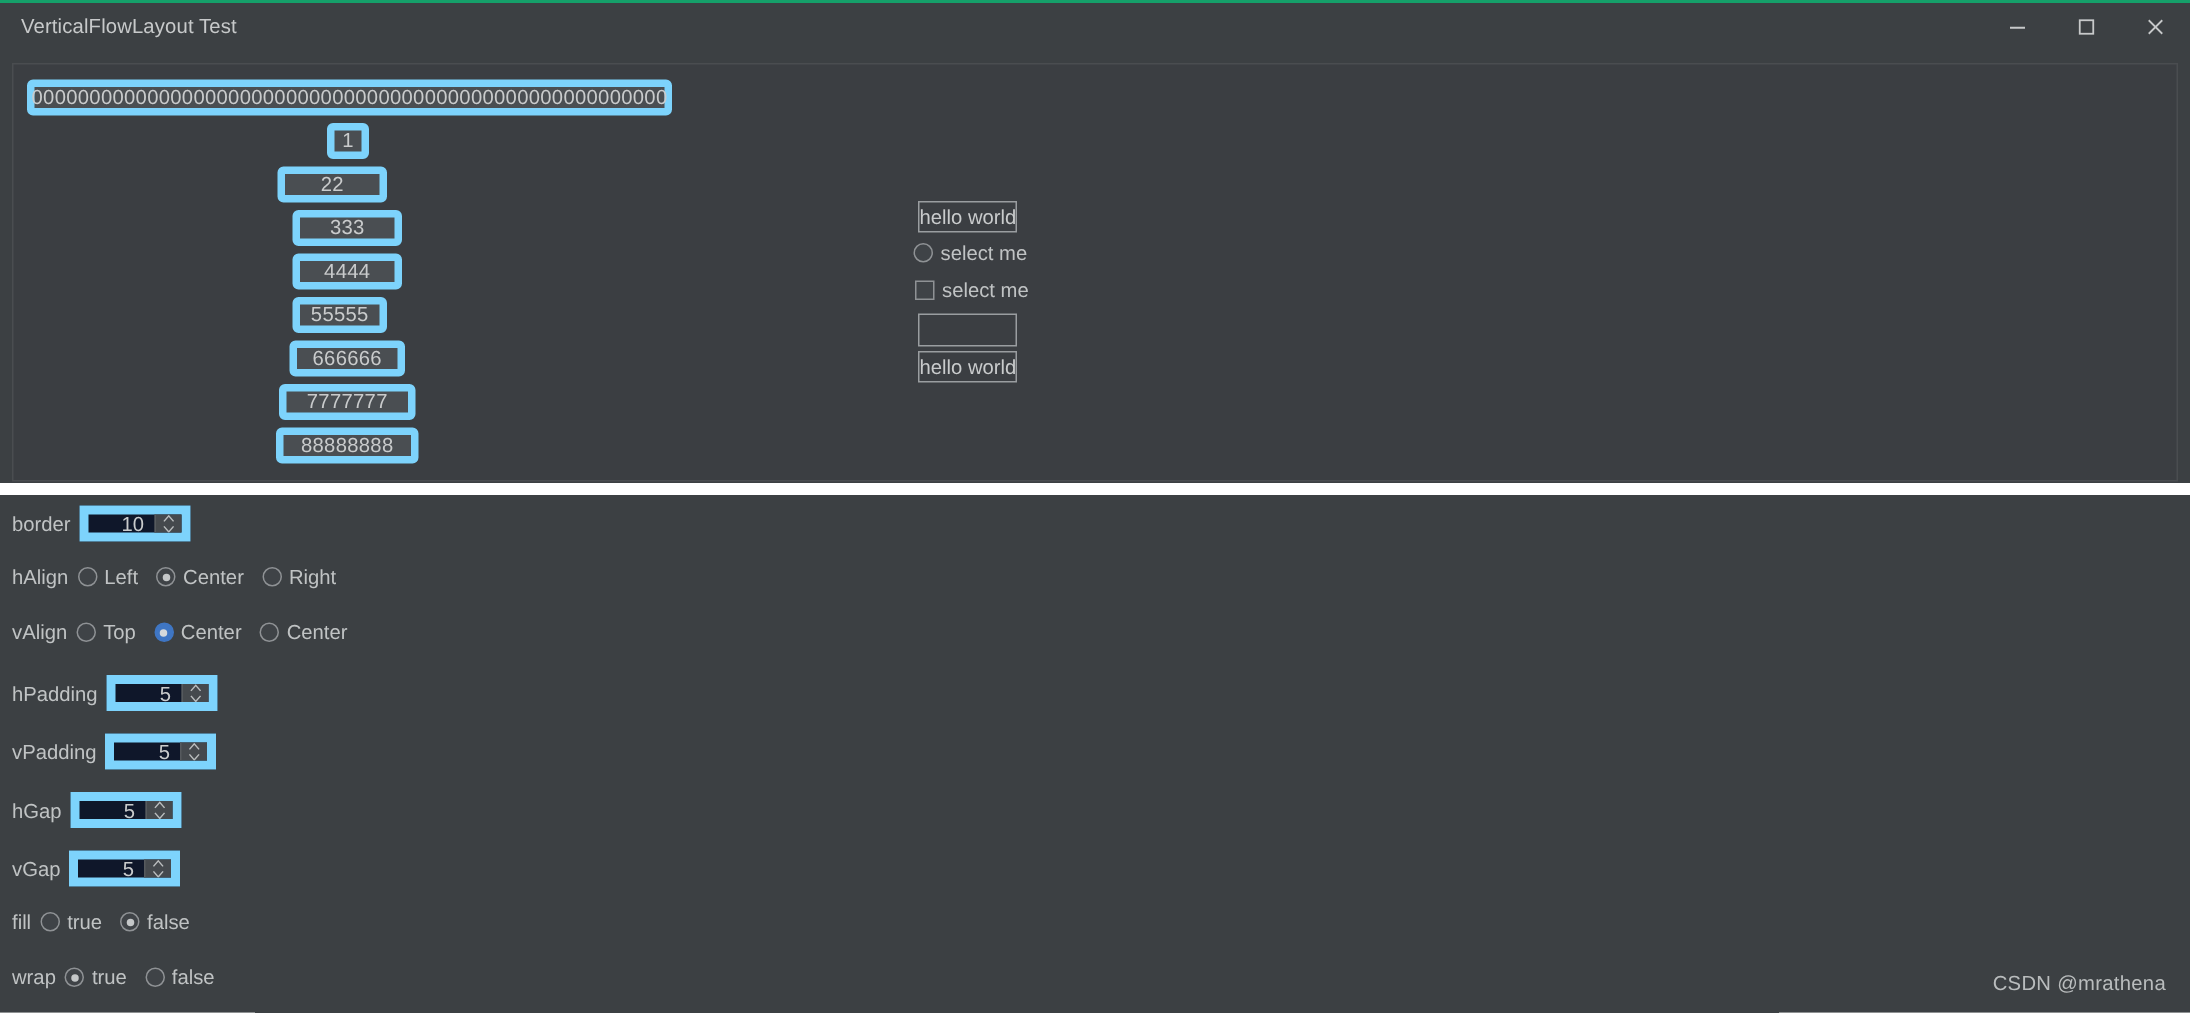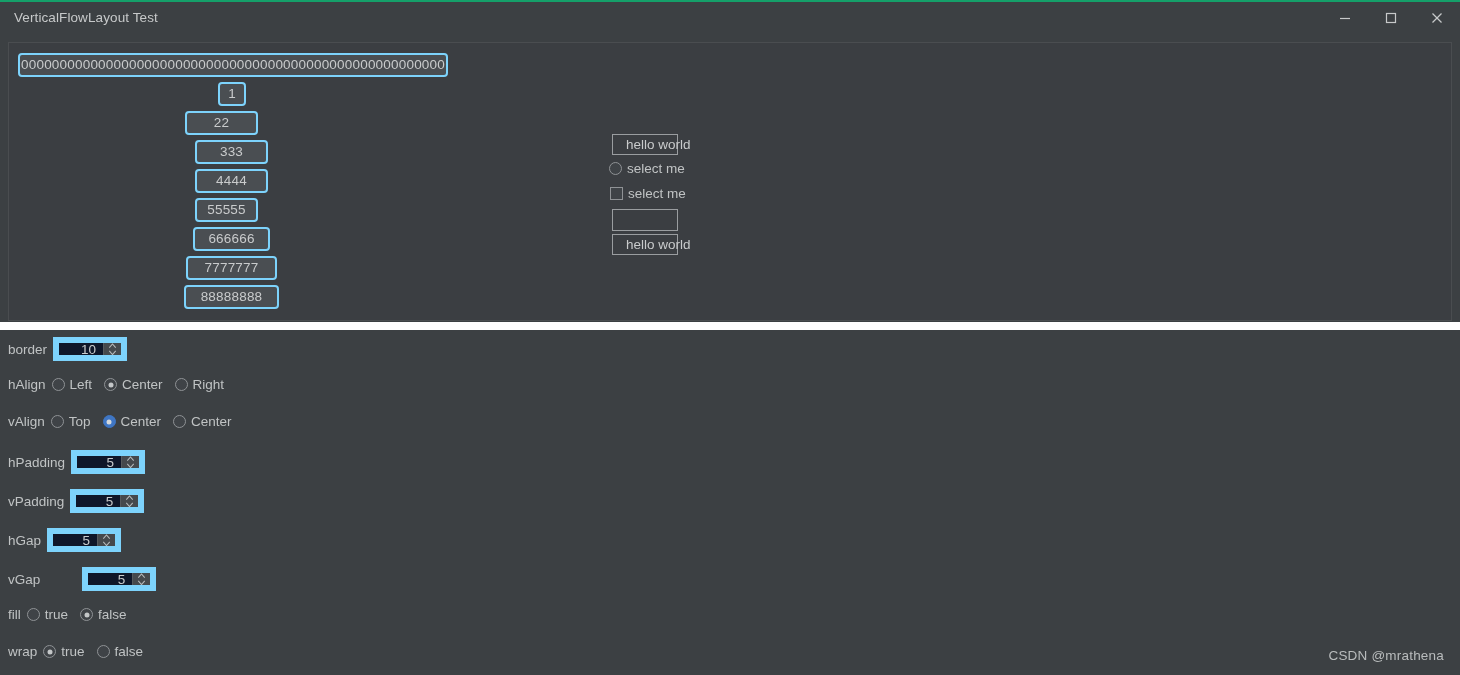--- a/index.html
+++ b/index.html
@@ -48,40 +48,40 @@
     left: 8px; top: 42px;
     width: 1444px; height: 279px;
     background: #3b3e42;
     border: 1px solid #4a4d50;
   }
 
   
   .fbtn {
     position: absolute;
     background: #4a4e52;
-    border: 2px solid #7dd3fc;
+    border: 5px solid #7dd3fc;
     border-radius: 4px;
     color: #c9cbcc;
     font-size: 13.5px;
     line-height: 1;
     display: flex; align-items: center; justify-content: center;
     white-space: nowrap;
     letter-spacing: .2px;
     height: 24px;
     text-align: center;
   }
 
   .tfield {
     position: absolute;
     background: transparent;
     border: 1px solid #9a9da0;
     color: #c9cbcc;
     font-size: 13.5px;
     display: flex; align-items: center;
-    padding-left: 13px;
+    padding-left: 0;
     height: 21px;
     white-space: nowrap;
   }
   .tfield.empty { background: #3b3e42; }
 
   .optrow {
     position: absolute;
     display: flex; align-items: center; gap: 5px;
     color: #c0c3c4; font-size: 13.5px;
     white-space: nowrap;
@@ -328,21 +328,21 @@
           <svg width="9" height="6" viewBox="0 0 9 6">
               <polyline points="1,5 4.5,1 8,5" fill="none" stroke="#b9bcbd" stroke-width="1.1"></polyline>
             </svg>
           <svg width="9" height="6" viewBox="0 0 9 6">
               <polyline points="1,1 4.5,5 8,1" fill="none" stroke="#b9bcbd" stroke-width="1.1"></polyline>
             </svg>
         </span>
       </span>
     </div>
 
-    <div class="crow" style="left:8px; top:237px;gap:36px;">
+    <div class="crow" style="left:8px; top:237px;">
       <span class="clabel">vGap</span>
       <span class="spinner">
         <span class="val">5</span>
         <span class="arrows">
           <svg width="9" height="6" viewBox="0 0 9 6">
               <polyline points="1,5 4.5,1 8,5" fill="none" stroke="#b9bcbd" stroke-width="1.1"></polyline>
             </svg>
           <svg width="9" height="6" viewBox="0 0 9 6">
               <polyline points="1,1 4.5,5 8,1" fill="none" stroke="#b9bcbd" stroke-width="1.1"></polyline>
             </svg>

